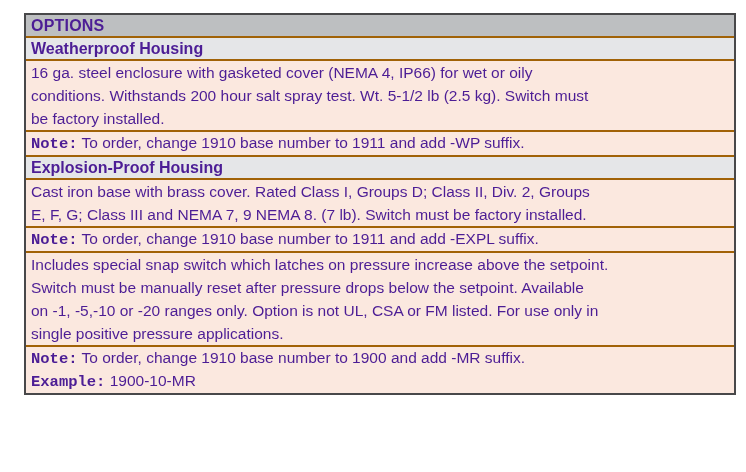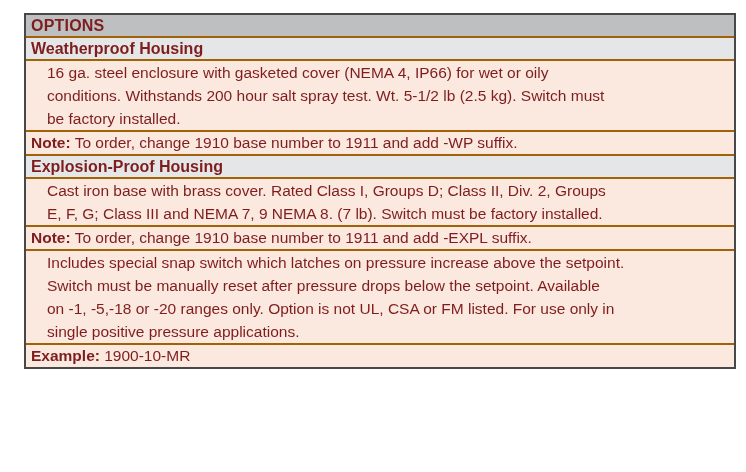--- a/index.html
+++ b/index.html
@@ -4,21 +4,21 @@
 <style>
   * { margin: 0; padding: 0; box-sizing: border-box; }
   html, body { width: 746px; height: 472px; }
   body { background: #ffffff; }
   .page {
     position: relative;
     width: 746px;
     height: 472px;
     background: #ffffff;
     font-family: "Liberation Sans", sans-serif;
-    color: #7f1d1d;
+    color: #4c1d95;
     overflow: hidden;
   }
   .options-table {
     position: absolute;
     left: 24px;
     top: 13px;
     width: 712px;
     border: 2px solid #48484a;
     background: #fbe8df;
   }
@@ -38,27 +38,27 @@
     background: #e5e6e8;
     font-weight: bold;
     font-size: 16px;
     line-height: 21px;
   }
   .body-row {
     background: #fbe8df;
     font-size: 15.5px;
     line-height: 23px;
   }
-  .desc { white-space: pre-line; margin-left: 16px; }
+  .desc { white-space: pre-line; }
   .note-row {
     background: #fbe8df;
     font-size: 15.5px;
     line-height: 22px;
   }
-  .b { font-weight: bold; }
+  .b { font-weight: bold; font-family: Liberation Mono, monospace; }
 </style>
 </head>
 <body>
 
 <div class="page">
   <div class="options-table">
 
     <div class="row title-row">
       <span>OPTIONS</span>
     </div>
@@ -87,22 +87,23 @@
       </div>
       <div class="row note-row">
         <div class="line"><span class="b">Note:</span><span> To order, change 1910 base number to 1911 and add -EXPL suffix.</span></div>
       </div>
     </div>
 
     <div class="section">
       <div class="row body-row">
         <div class="desc">Includes special snap switch which latches on pressure increase above the setpoint.
 Switch must be manually reset after pressure drops below the setpoint. Available
-on -1, -5,-18 or -20 ranges only. Option is not UL, CSA or FM listed. For use only in
+on -1, -5,-10 or -20 ranges only. Option is not UL, CSA or FM listed. For use only in
 single positive pressure applications.</div>
       </div>
       <div class="row note-row">
+        <div class="line"><span class="b">Note:</span><span> To order, change 1910 base number to 1900 and add -MR suffix.</span></div>
         <div class="line"><span class="b">Example:</span><span> 1900-10-MR</span></div>
       </div>
     </div>
 
   </div>
 </div>
 
 </body></html>

